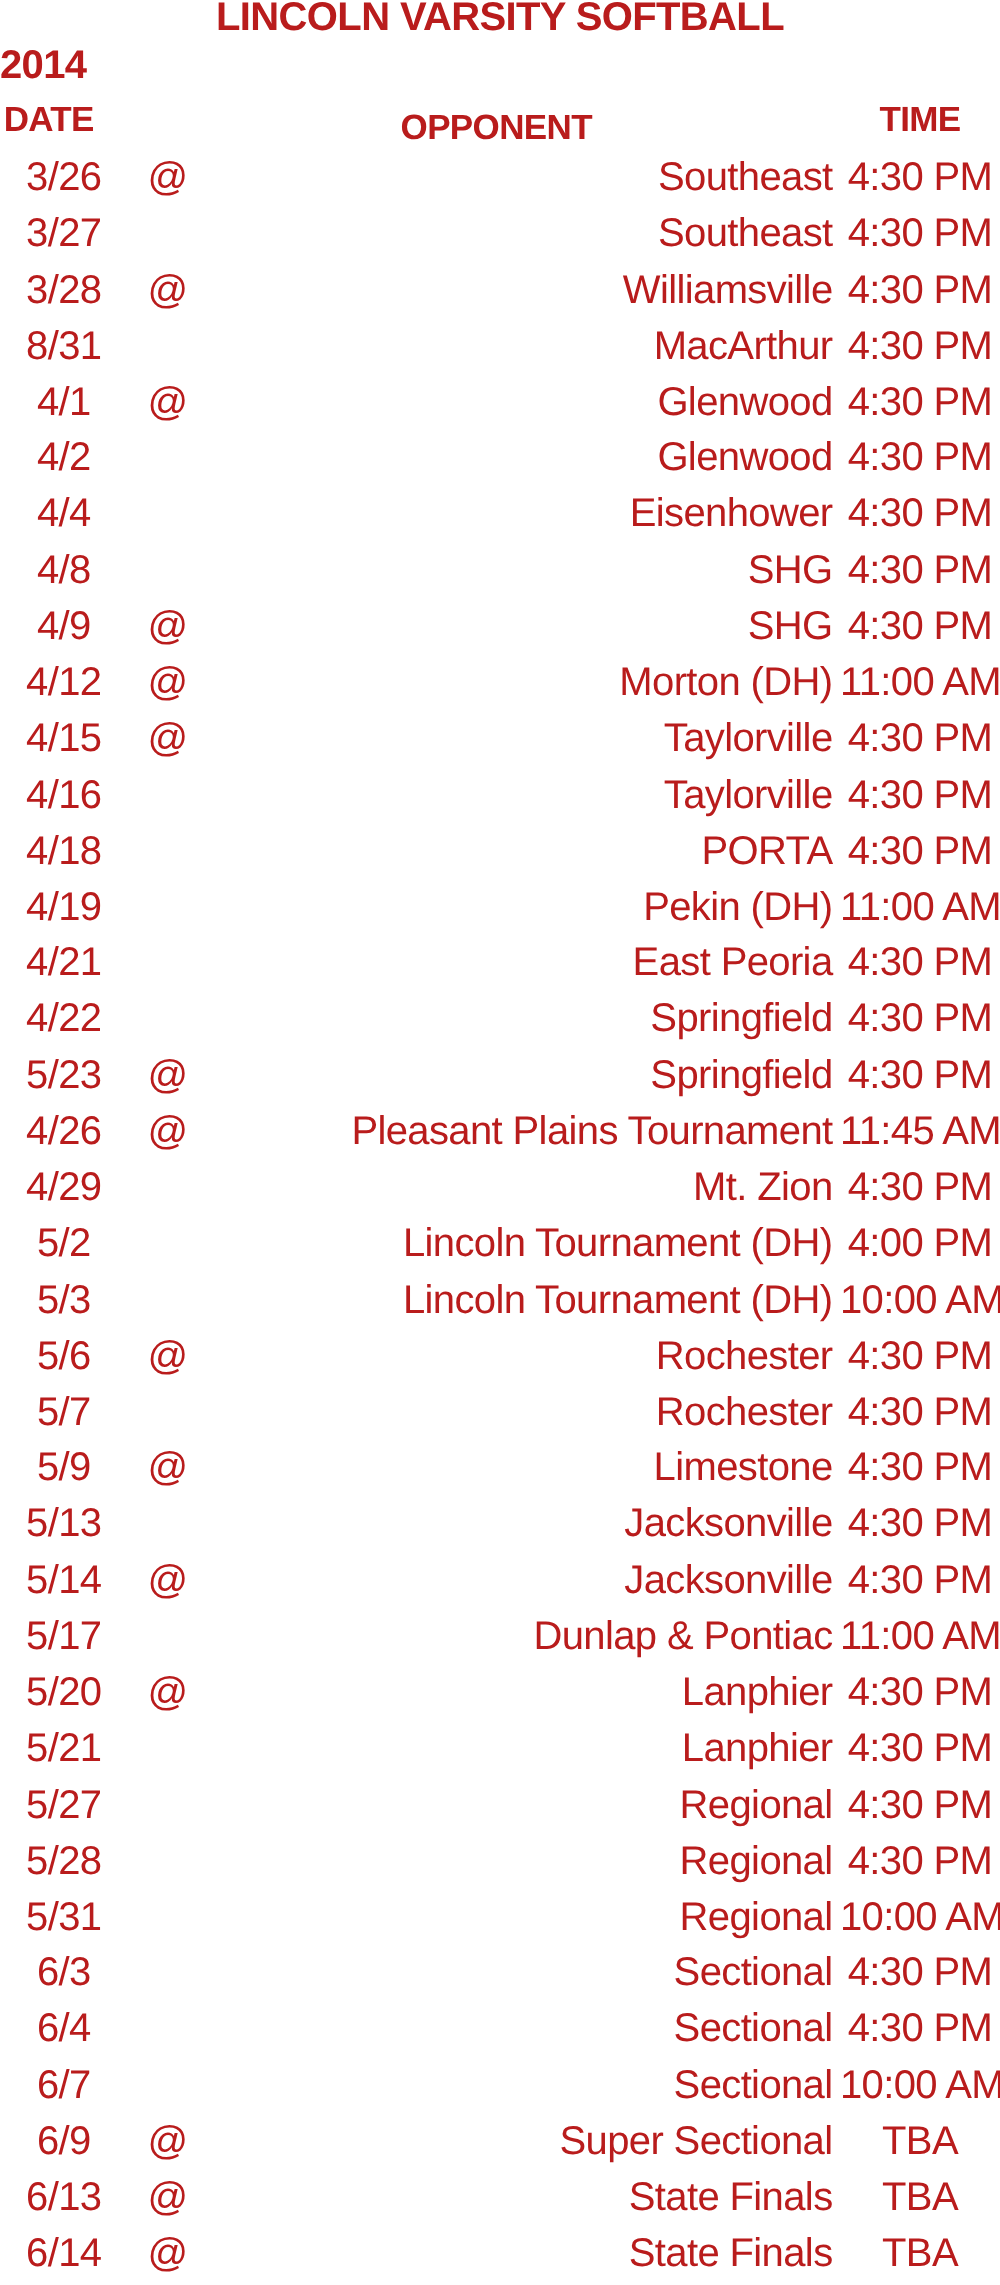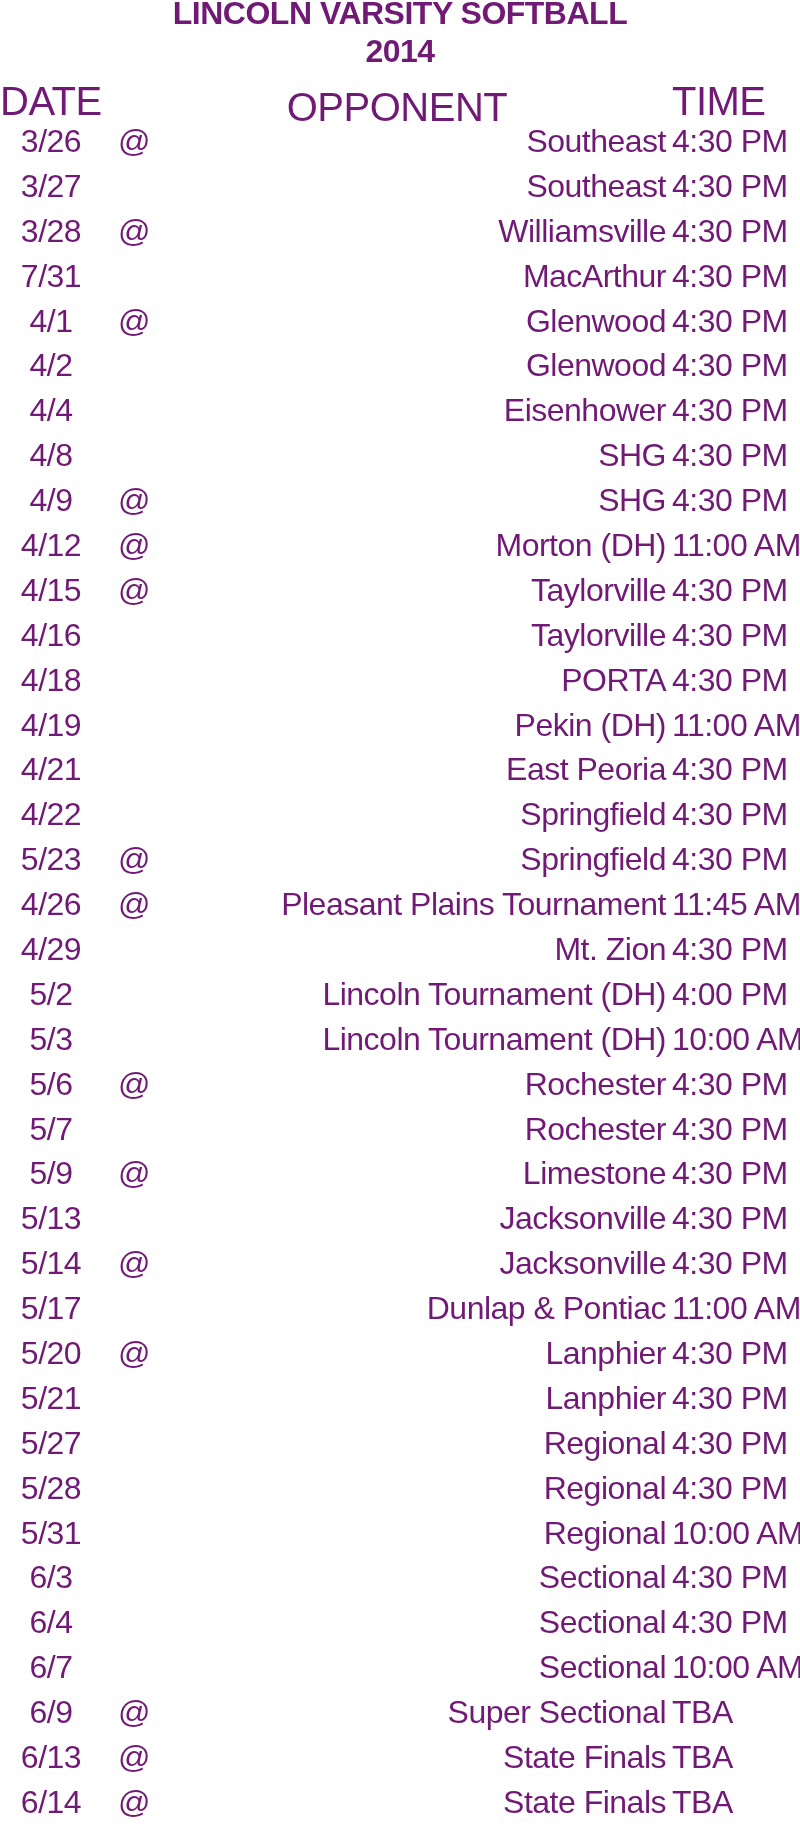--- a/index.html
+++ b/index.html
@@ -23,53 +23,52 @@
     line-height: 32px;
     text-align: center;
     height: 32px;
     margin-top: -3px;
   }
   .title-line2 {
     font-size: 32px;
     font-weight: 700;
     line-height: 44px;
     height: 44px;
-    text-align: center;
   }
   .grid-row {
     display: grid;
     grid-template-columns: 78px 88px 1fr 134px;
     align-items: center;
   }
   .header-row {
     height: 46px;
-    font-size: 40px;
-    font-weight: 400;
+    font-size: 28px;
+    font-weight: 700;
   }
   .body-row {
     height: 44.9px;
     font-size: 32px;
     font-weight: 400;
     padding-left: 12px;
   }
   .c-date   { text-align: center; white-space: nowrap; }
   .c-at     { text-align: center; white-space: nowrap; }
   .c-opp    { text-align: right; padding-left: 3px; white-space: nowrap; }
-  .c-time   { padding-left: 6px; white-space: nowrap; }
+  .c-time   { text-align: center; padding-left: 6px; white-space: nowrap; }
   .header-row .c-opp {
     text-align: center;
     padding-left: 0;
     padding-right: 38px;
     margin-top: 12px;
   }
 </style>
 </head>
 <body>
 
-<div class="page" style="background: rgb(255, 255, 255); color: #701a75;">
+<div class="page" style="background: rgb(255, 255, 255); color: #b91c1c;">
 
   <div class="title-line1">LINCOLN VARSITY SOFTBALL</div>
 
   <div class="title-line2">2014</div>
 
   <div class="grid-row header-row">
     <div class="c-date">DATE</div>
     <div class="c-at"></div>
     <div class="c-opp">OPPONENT</div>
     <div class="c-time">TIME</div>
@@ -91,21 +90,21 @@
   </div>
 
   <div class="grid-row body-row">
     <div class="c-date">3/28</div>
     <div class="c-at">@</div>
     <div class="c-opp">Williamsville</div>
     <div class="c-time">4:30 PM</div>
   </div>
 
   <div class="grid-row body-row">
-    <div class="c-date">7/31</div>
+    <div class="c-date">8/31</div>
     <div class="c-at"></div>
     <div class="c-opp">MacArthur</div>
     <div class="c-time">4:30 PM</div>
   </div>
 
   <div class="grid-row body-row">
     <div class="c-date">4/1</div>
     <div class="c-at">@</div>
     <div class="c-opp">Glenwood</div>
     <div class="c-time">4:30 PM</div>

